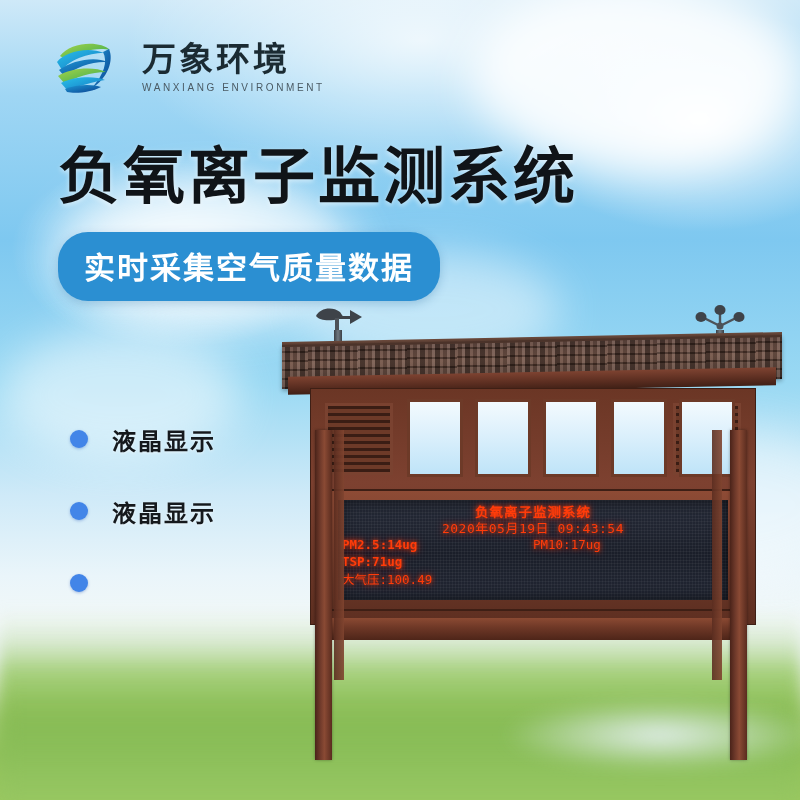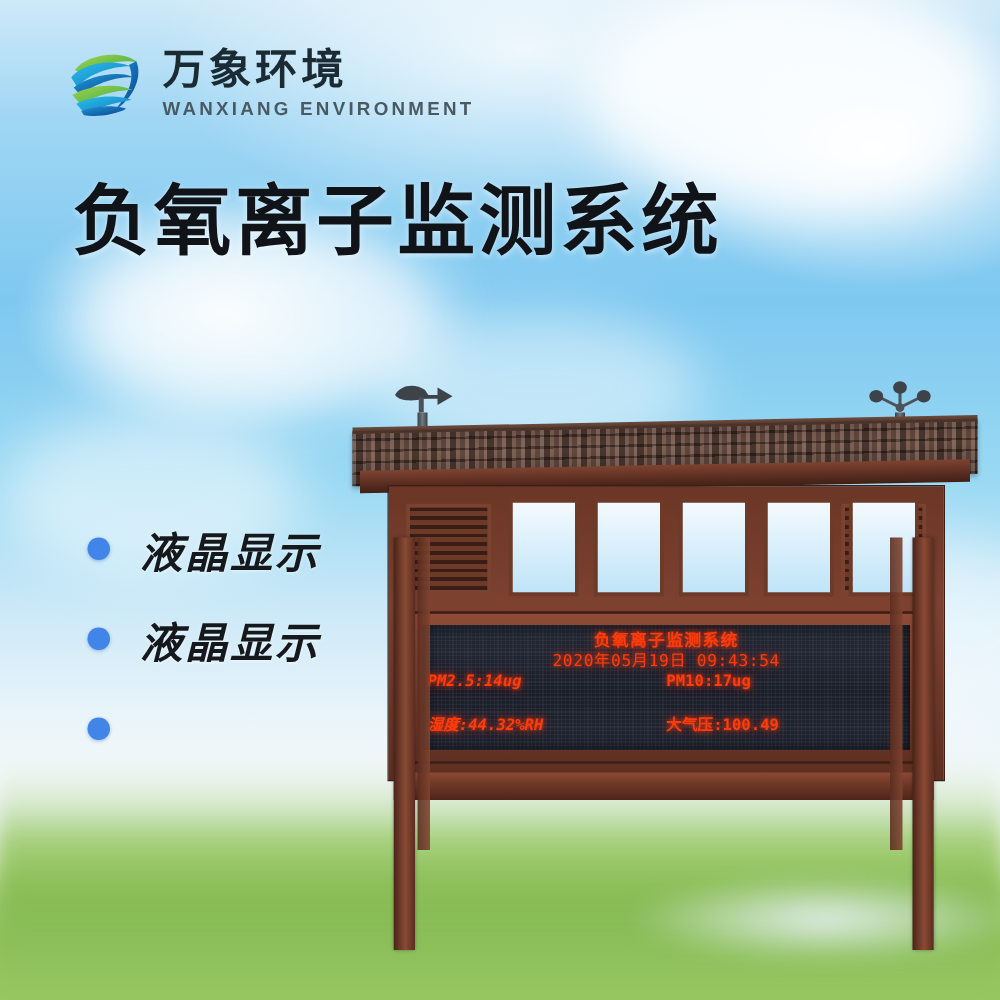--- a/index.html
+++ b/index.html
@@ -35,47 +35,47 @@
     position:absolute;left:0;right:0;bottom:0;height:120px;
     background:linear-gradient(180deg, rgba(140,192,90,0) 0%, rgba(132,186,84,.75) 40%, rgba(150,198,98,.9) 100%);
     filter:blur(10px);
   }
   .water{
     position:absolute;right:-20px;bottom:30px;width:320px;height:70px;
     background:radial-gradient(ellipse at center, rgba(232,242,246,.95) 0%, rgba(232,242,246,0) 70%);
     filter:blur(9px);
   }
   
-  .logo{position:absolute;left:52px;top:34px;display:flex;align-items:center;gap:12px;}
+  .logo{position:absolute;left:52px;top:34px;display:flex;align-items:center;gap:24px;}
   .globe{width:66px;height:66px;flex:0 0 66px;position:relative;}
   .logo-cn{font-size:34px;font-weight:bold;color:#1b2b33;letter-spacing:3px;line-height:1;
            font-family:"DejaVu Sans","Liberation Sans",sans-serif;}
-  .logo-en{font-size:15px;font-weight:bold;color:#4a5a63;letter-spacing:2.6px;margin-top:6px;}
+  .logo-en{font-size:10px;font-weight:normal;color:#4a5a63;letter-spacing:2.6px;margin-top:6px;}
   
   .headline{
     position:absolute;left:58px;top:146px;
     font-size:62px;font-weight:bold;color:#101418;letter-spacing:3px;line-height:1;
     font-family:"DejaVu Sans","Liberation Sans",sans-serif;
     text-shadow:0 2px 5px rgba(255,255,255,.55);
   }
   .badge{
     position:absolute;left:58px;top:232px;
     background:#2b8fd2;color:#fff;border-radius:30px;
     padding:11px 26px 13px 26px;font-size:31px;font-weight:bold;letter-spacing:2px;
     font-family:"DejaVu Sans","Liberation Sans",sans-serif;
     box-shadow:0 3px 10px rgba(20,90,150,.25);
   }
   
   .features{position:absolute;left:70px;top:408px;}
   .feat{display:flex;align-items:center;height:62px;margin-bottom:10px;}
   .dot{width:18px;height:18px;border-radius:50%;background:#4285e8;flex:0 0 18px;
        box-shadow:0 1px 3px rgba(30,80,180,.35);}
-  .feat-label{margin-left:24px;font-size:34px;font-weight:bold;color:#15191d;letter-spacing:2px;
+  .feat-label{margin-left:24px;font-size:24px;font-weight:bold;color:#15191d;letter-spacing:2px;
               font-family:"DejaVu Sans","Liberation Sans",sans-serif;
-              text-shadow:0 1px 3px rgba(255,255,255,.6);font-style:italic;}
+              text-shadow:0 1px 3px rgba(255,255,255,.6);}
   
   #kiosk{position:absolute;left:282px;top:300px;width:500px;height:460px;}
   .leg{position:absolute;bottom:0;width:17px;height:330px;
        background:linear-gradient(90deg,#4a2319 0%,#6e392a 30%,#8a4a34 55%,#5a2c1f 100%);
        box-shadow:0 0 3px rgba(0,0,0,.35);}
   .leg-l{left:33px;}
   .leg-r{left:448px;}
   .leg-inner{position:absolute;bottom:80px;width:10px;height:250px;
        background:linear-gradient(90deg,#5b2d20,#80442f);opacity:.9;}
   .leg-inner-l{left:52px;}
@@ -101,22 +101,22 @@
          repeating-linear-gradient(0deg, rgba(255,255,255,.045) 0px, rgba(255,255,255,.045) 1px, transparent 1px, transparent 3px),
          repeating-linear-gradient(90deg, rgba(255,255,255,.04) 0px, rgba(255,255,255,.04) 1px, transparent 1px, transparent 3px),
          linear-gradient(180deg,#262b38 0%,#1a1e29 55%,#232835 100%);
        overflow:hidden;box-shadow:inset 0 0 18px rgba(0,0,0,.7);}
   .led{color:#ff3c0a;font-family:"DejaVu Sans Mono","Liberation Mono",monospace;
        text-shadow:0 0 4px rgba(255,60,10,.85),0 0 9px rgba(255,40,0,.5);white-space:nowrap;}
   .led-title{position:absolute;left:0;right:0;top:1px;text-align:center;font-size:13.5px;font-weight:bold;letter-spacing:1px;}
   .led-date{position:absolute;left:0;right:0;top:18px;text-align:center;font-size:13px;font-weight:normal;letter-spacing:.5px;}
   .led-rows{position:absolute;left:4px;right:4px;top:36px;}
   .led-row{display:flex;height:17px;align-items:center;}
-  .led-c1{width:50%;font-size:12.5px;font-weight:bold;font-style:italic;}
-  .led-c2{width:50%;font-size:12.5px;font-weight:bold;}
+  .led-c1{width:50%;font-size:12.5px;font-weight:bold;}
+  .led-c2{width:50%;font-size:12.5px;font-weight:normal;}
   
   .eave{position:absolute;left:6px;top:72px;width:488px;height:18px;
         background:linear-gradient(180deg,#7e4331 0%,#5a2d20 60%,#402016 100%);
         transform:skewY(-1.1deg);}
   .roof{position:absolute;left:0px;top:40px;width:500px;height:42px;
         transform:skewY(-1.15deg);
         background:
           repeating-linear-gradient(90deg,
             rgba(255,255,255,.10) 0px, rgba(255,255,255,.10) 3px,
             rgba(0,0,0,.38) 3px, rgba(0,0,0,.38) 8px,
@@ -180,20 +180,21 @@
         <path d="M13 55 C24 50, 42 50, 49 53 C40 58, 24 60, 15 58 Z" fill="url(#gb)"></path>
       </svg>
     </div>
     <div>
       <div class="logo-cn">万象环境</div>
       <div class="logo-en">WANXIANG ENVIRONMENT</div>
     </div>
   </div>
 
   <div class="headline">负氧离子监测系统</div>
+  <div class="badge">实时采集空气质量数据</div>
 
   <div class="features">
     <div class="feat">
       <span class="dot"></span>
       <span class="feat-label">液晶显示</span>
     </div>
     <div class="feat">
       <span class="dot"></span>
       <span class="feat-label">液晶显示</span>
     </div>
@@ -243,23 +244,23 @@
       <div class="screen-frame">
         <div class="screen">
           <div class="led led-title">负氧离子监测系统</div>
           <div class="led led-date">2020年05月19日  09:43:54</div>
           <div class="led-rows">
             <div class="led-row">
               <span class="led led-c1">PM2.5:14ug</span>
               <span class="led led-c2">PM10:17ug</span>
             </div>
             <div class="led-row">
+              <span class="led led-c1">TSP:71ug</span>
             </div>
             <div class="led-row">
-              <span class="led led-c1">湿度:44.32%RH</span>
               <span class="led led-c2">大气压:100.49</span>
             </div>
           </div>
         </div>
       </div>
     </div>
 
     <div class="crossbar"></div>
     <div class="leg-inner leg-inner-l"></div>
     <div class="leg-inner leg-inner-r"></div>

